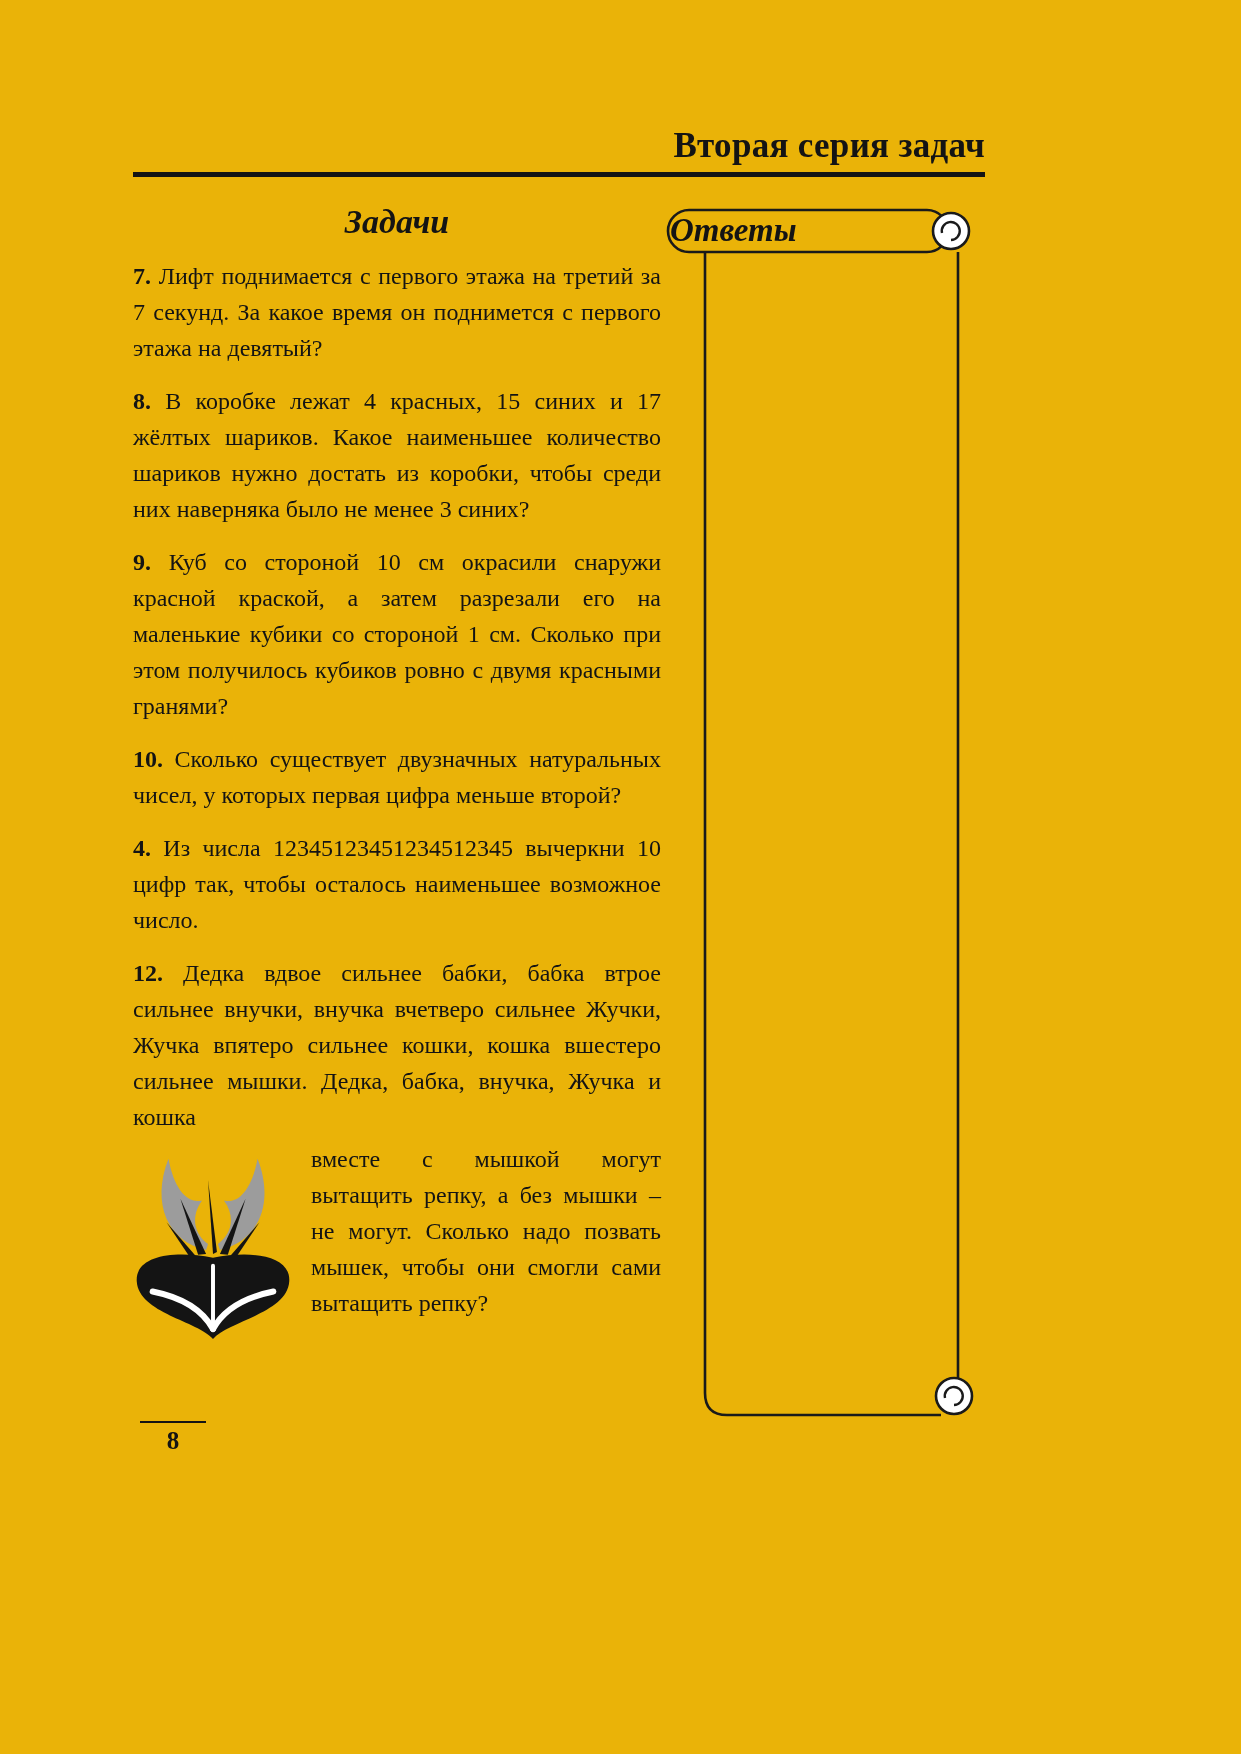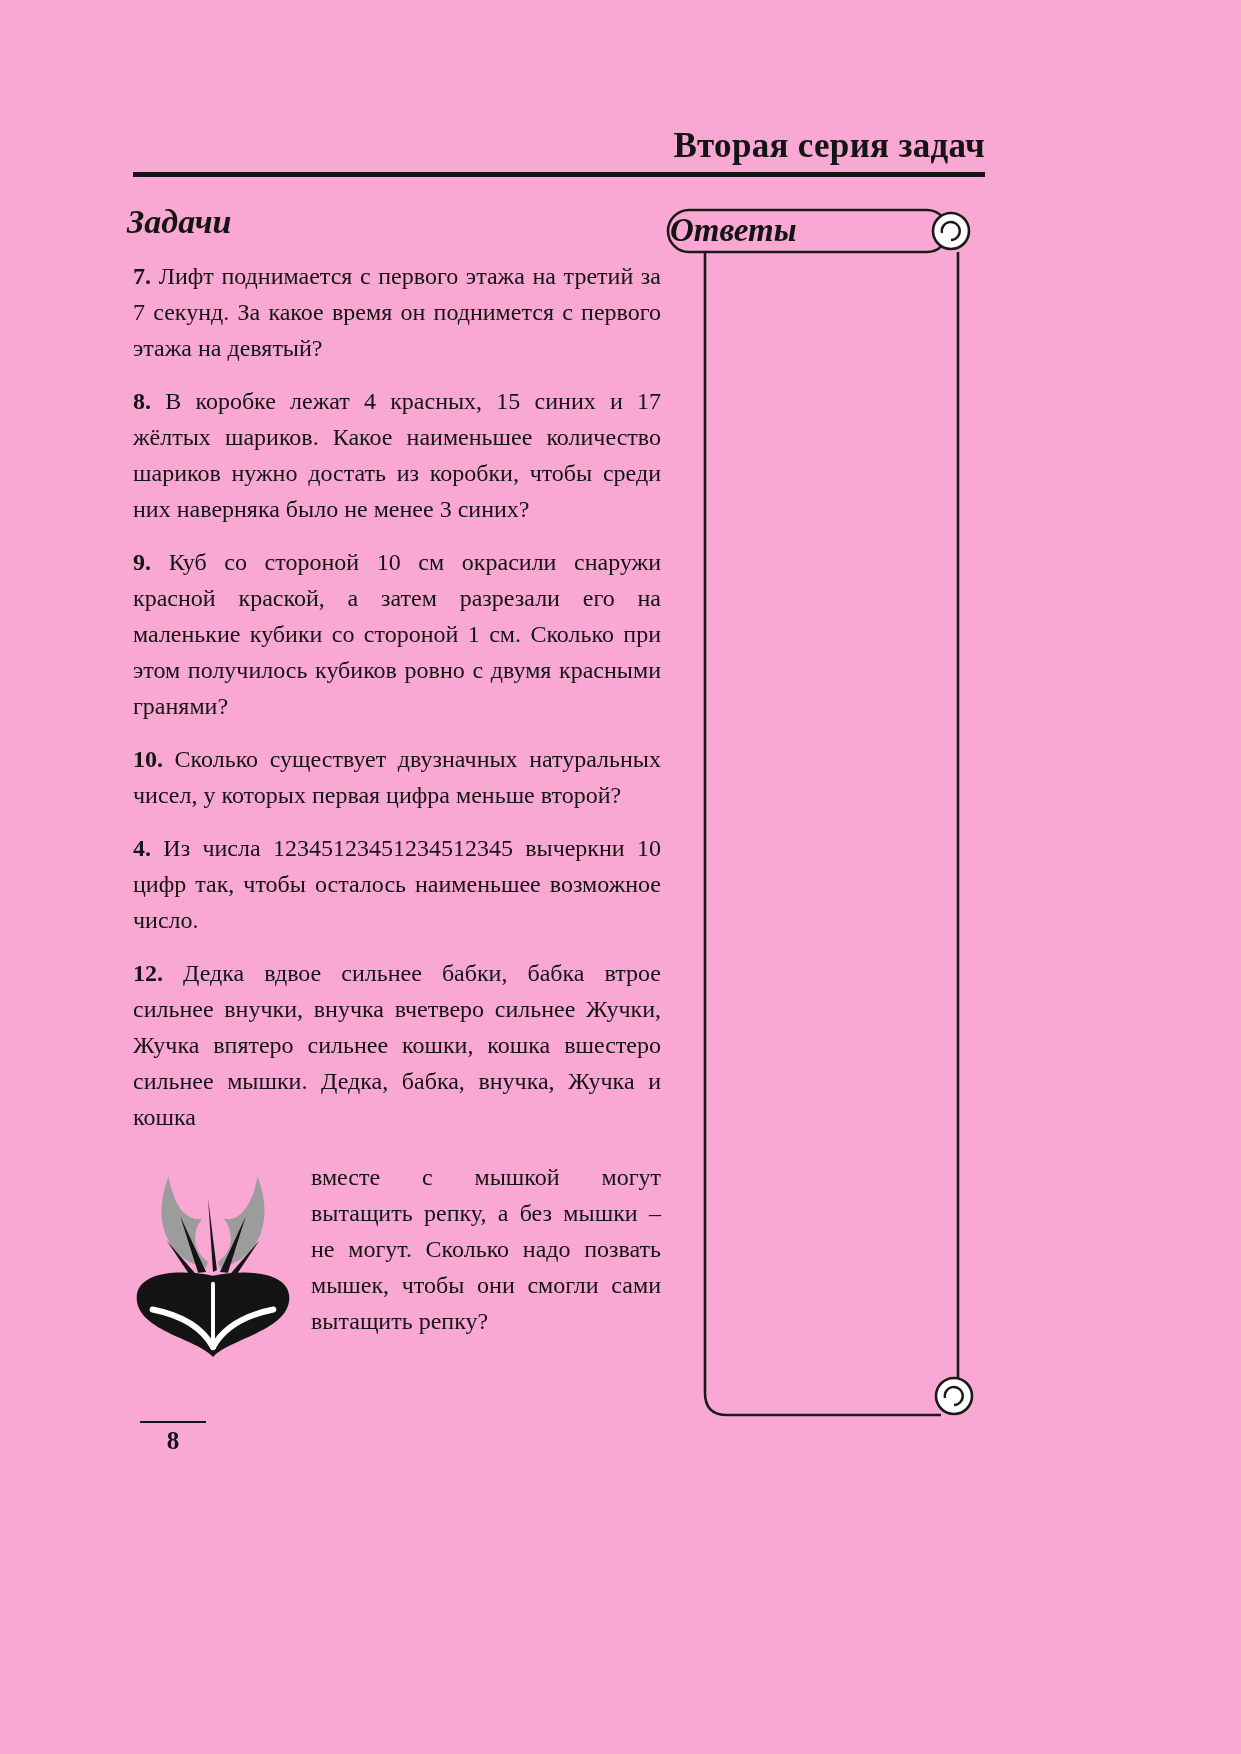--- a/index.html
+++ b/index.html
@@ -1,41 +1,41 @@
 <!DOCTYPE html>
 <html lang="ru"><head>
 <meta charset="utf-8">
 <style>
   * { margin:0; padding:0; box-sizing:border-box; }
   html,body { background:#ffffff; }
   .page {
-    position:relative; width:1241px; height:1754px; background:#f9a8d4;
+    position:relative; width:1241px; height:1754px; background:#eab308;
     font-family:"Liberation Serif","DejaVu Serif",serif; color:#141414; overflow:hidden;
   }
   .series-header {
     position:absolute; top:126px; right:256px;
     font-size:35px; font-weight:bold; letter-spacing:0.3px; white-space:nowrap;
   }
   .header-rule { position:absolute; left:133px; top:172px; width:852px; height:5px; background:#141414; }
   .tasks-title {
-    position:absolute; left:127px; top:203px; width:528px; text-align:left;
+    position:absolute; left:133px; top:203px; width:528px; text-align:center;
     font-size:34px; font-weight:bold; font-style:italic;
   }
   .answers-title {
     position:absolute; left:670px; top:212px; width:272px; 
     font-size:33px; font-weight:bold; font-style:italic; z-index:2;
   }
   .scroll-svg { position:absolute; left:655px; top:203px; width:350px; height:1235px; z-index:1; }
   .tasks-col { position:absolute; left:133px; top:258px; width:528px; }
   .problem {
     font-size:24px; line-height:36px; text-align:justify; margin-bottom:17px;
     hyphens:auto; -webkit-hyphens:auto;
   }
   .pnum { font-weight:bold; }
-  .m0 { margin-bottom:20px; }
+  .m0 { margin-bottom:2px; }
   .wrap-row { display:flex; align-items:center; }
   .turnip { width:172px; height:198px; flex:0 0 auto; margin:6px 12px 0 -6px; }
   .wrapped { flex:1; }
   .footer-rule { position:absolute; left:140px; top:1421px; width:66px; height:2px; background:#141414; }
   .page-number { position:absolute; left:140px; top:1427px; width:66px; text-align:center; font-size:25px; font-weight:bold; }
 </style>
 </head>
 <body>
 
 <div class="page">

